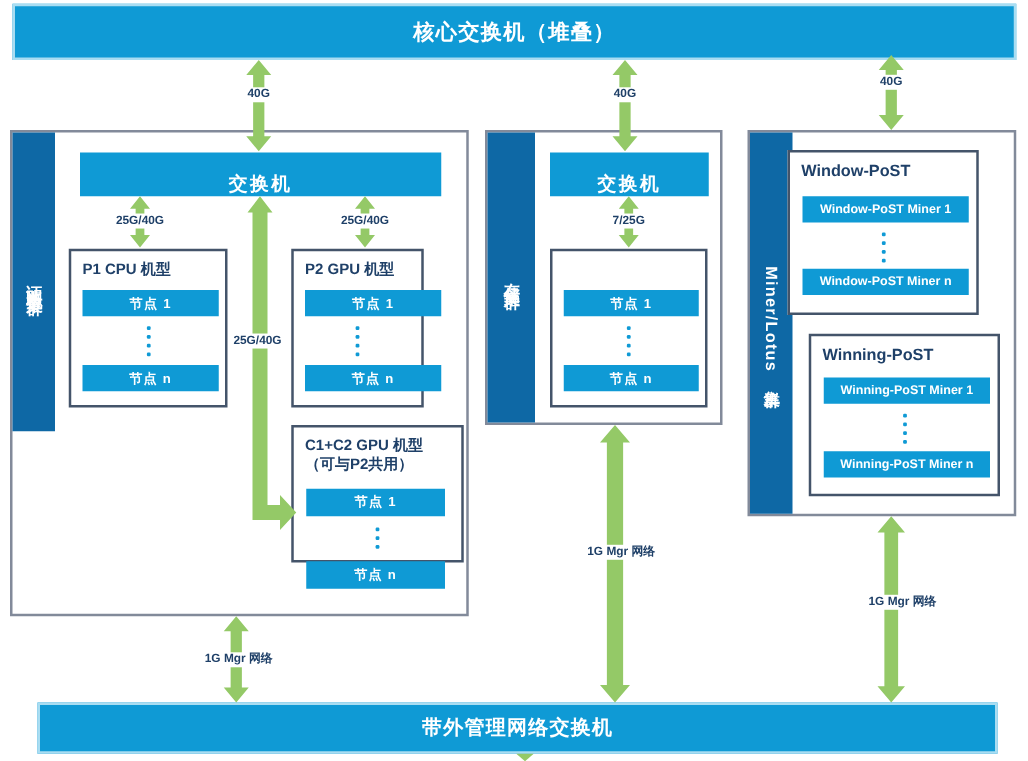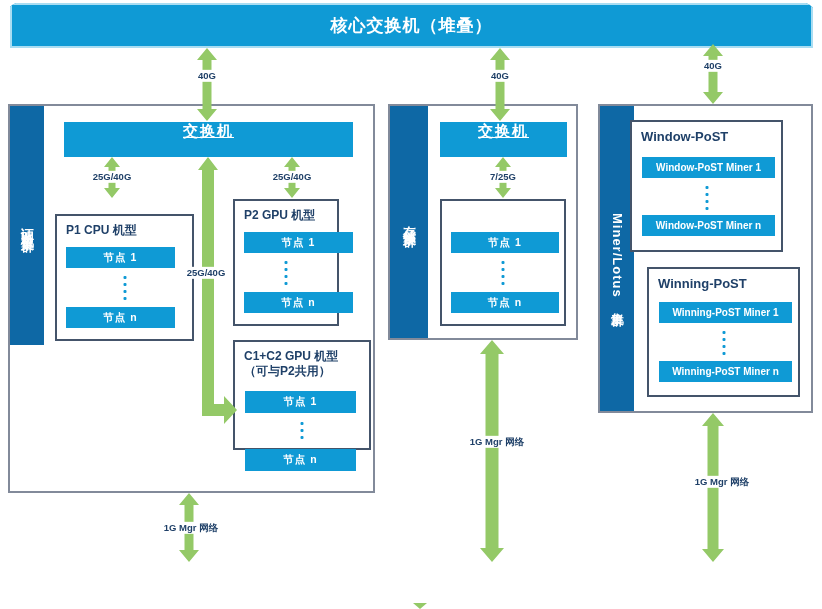--- a/index.html
+++ b/index.html
@@ -7,21 +7,21 @@
     --bar-blue-border:#a9ddf2;
     --sidebar-blue:#0e68a5;
     --arrow-green:#94c967;
     --label-navy:#1f4068;
     --outer-border:#828a9a;
     --subbox-border:#44546a;
     --canvas-bg:#ffffff;
   }
   html,body{margin:0;padding:0;background:#fff;}
   body{font-family:"Liberation Sans","DejaVu Sans",sans-serif;}
-  .canvas{position:relative;width:822px;height:609px;background:var(--canvas-bg);overflow:hidden;border-radius:28px;}
+  .canvas{position:relative;width:822px;height:609px;background:var(--canvas-bg);overflow:hidden;}
 
   .hbar{
     position:absolute;background:var(--bar-blue);border:2px solid var(--bar-blue-border);
     display:flex;align-items:center;justify-content:center;box-sizing:border-box;
     color:#fff;font-weight:bold;font-size:17px;letter-spacing:1px;
   }
 
   .cluster{
     position:absolute;background:#fff;border:2px solid var(--outer-border);
     box-sizing:border-box;
@@ -29,22 +29,22 @@
   .side{
     position:absolute;background:var(--sidebar-blue);
     display:flex;align-items:center;justify-content:center;
   }
   .vtext{
     writing-mode:vertical-rl;text-orientation:mixed;
     color:#fff;font-weight:bold;font-size:13px;letter-spacing:3px;white-space:nowrap;
   }
   .bluebar{
     position:absolute;background:var(--bar-blue);
-    display:flex;align-items:flex-start;justify-content:center;
-    color:#fff;font-weight:bold;font-size:15px;letter-spacing:2px;text-decoration:underline;
+    display:flex;align-items:flex-end;justify-content:center;
+    color:#fff;font-weight:bold;font-size:15px;letter-spacing:2px;
   }
   .subbox{
     position:absolute;background:#fff;border:2px solid var(--subbox-border);
     box-sizing:border-box;
   }
   .subtitle{
     color:var(--label-navy);font-weight:bold;font-size:12px;
     padding:7px 0 0 9px;line-height:1.25;white-space:nowrap;
   }
   .node{
@@ -77,21 +77,21 @@
   </div>
 
   <div class="cluster" style="left:8px;top:104px;width:367px;height:389px">
     <div class="side" style="left:0px;top:0px;width:34px;height:239px">
       <span class="vtext">证明机集群</span>
     </div>
     <div class="bluebar" style="left:54px;top:16px;width:289px;height:35px">
       <span>交换机</span>
     </div>
 
-    <div class="subbox" style="left:45px;top:108px;width:139px;height:127px">
+    <div class="subbox" style="left:45px;top:93px;width:127px;height:127px">
       <div class="subtitle">P1 CPU 机型</div>
       <div class="node" style="left:9px;top:31px;width:109px;height:21px">节点 1</div>
       <div class="dots" style="left:50%;top:60px">
           <i></i>
           <i></i>
           <i></i>
           <i></i>
         </div>
       <div class="node" style="left:9px;top:91px;width:109px;height:21px">节点 n</div>
     </div>
@@ -165,20 +165,23 @@
       <div class="dots" style="left:50%;top:62px">
           <i></i>
           <i></i>
           <i></i>
           <i></i>
         </div>
       <div class="node" style="left:10px;top:92px;width:133px;height:21px;letter-spacing:0;font-size:10px">Winning-PoST Miner n</div>
     </div>
   </div>
 
+  <div class="hbar" style="left:30px;top:562px;width:768px;height:41px;font-size:16px">
+    <span>带外管理网络交换机</span>
+  </div>
 
   <svg class="overlay" width="822" height="609" viewBox="0 0 822 609">
 
     <polygon class="arrow" points="207,48 217,60 211.5,60 211.5,109 217,109 207,121 197,109 202.5,109 202.5,60 197,60"></polygon>
 
     <polygon class="arrow" points="500,48 510,60 504.5,60 504.5,109 510,109 500,121 490,109 495.5,109 495.5,60 490,60"></polygon>
 
     <polygon class="arrow" points="713,44 723,56 717.5,56 717.5,92 723,92 713,104 703,92 708.5,92 708.5,56 703,56"></polygon>
 
     <polygon class="arrow" points="112,157 120,167 115.5,167 115.5,188 120,188 112,198 104,188 108.5,188 108.5,167 104,167"></polygon>

